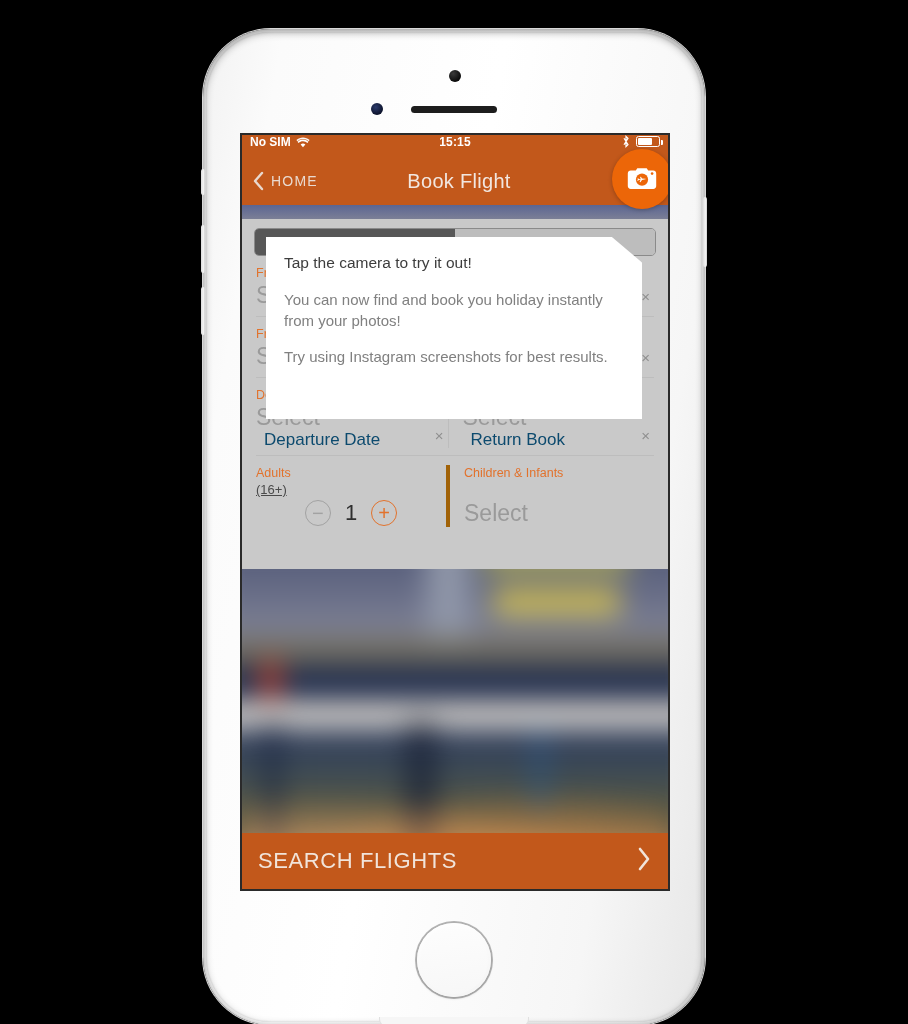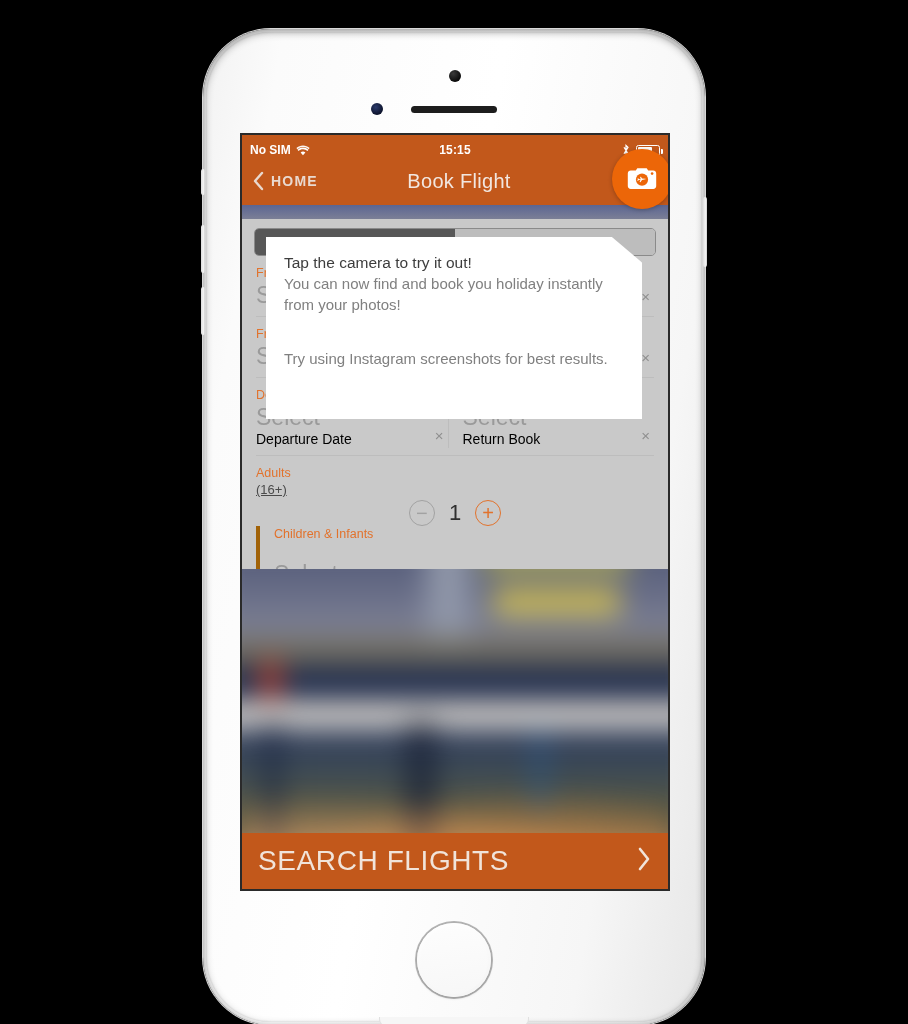--- a/index.html
+++ b/index.html
@@ -68,21 +68,21 @@
   .screen {
     position: absolute; left: 39px; top: 106px;
     width: 426px; height: 754px;
     background: #c9c9c9; overflow: hidden;
     box-shadow: 0 0 0 2px #2a2a2a;
   }
 
   
   .statusbar {
     height: 22px; background: #c2581b; color: #fff;
-    display: flex; align-items: flex-end; padding: 0 8px;
+    display: flex; align-items: flex-start; padding: 0 8px;
     font-size: 12px; font-weight: bold; position: relative;
   }
   .sb-left { display:flex; align-items:center; gap:5px; }
   .sb-time {
     position:absolute; left:0; right:0; text-align:center;
     font-size:12px; font-weight:bold; letter-spacing:.2px;
   }
   .sb-right { margin-left:auto; display:flex; align-items:center; gap:6px; }
   .wifi-ico svg, .bt-ico svg { display:block; }
   .battery {
@@ -96,21 +96,21 @@
   .battery i{ display:block; height:100%; width:72%; background:#fff; border-radius:1px; }
 
   
   .navbar {
     height: 48px; background:#c2581b; position:relative;
     display:flex; align-items:center; padding:0 10px;
   }
   .nav-back { display:flex; align-items:center; gap:6px; cursor:pointer; }
   .nav-back .chev svg{ display:block; }
   .nav-back .lbl{
-    color:#e9d9cf; font-size:14px; letter-spacing:1.2px; font-weight:700;
+    color:#e9d9cf; font-size:14px; letter-spacing:1.2px; font-weight:400;
   }
   .nav-title{
     position:absolute; left:8px; right:0; text-align:center;
     color:#f2e7e0; font-size:20px; font-weight:300; letter-spacing:.3px;
     pointer-events:none;
   }
   .cam-fab{
     position:absolute; right:-4px; top:-8px;
     width:60px; height:60px; border-radius:50%;
     background:#ec6608; display:flex; align-items:center; justify-content:center;
@@ -137,27 +137,27 @@
     position:relative; padding:9px 0 7px;
     border-bottom:1px solid #bdbdbd; display:flex;
   }
   .fcol{ flex:1; position:relative; min-width:0; }
   .fcol.right{ padding-left:14px; border-left:1px solid #bdbdbd; }
   .flabel{ color:#e2722c; font-size:12.5px; line-height:16px; }
   .fvalue{
     color:#9a9a9a; font-size:23px; font-weight:300; line-height:28px;
     white-space:nowrap; overflow:hidden;
   }
-  .fsub{ color:#000000; font-size:14px; line-height:17px; }
+  .fsub{ color:#0c4a6e; font-size:17px; line-height:17px;margin-left:8px; }
   .fclear{
     position:absolute; right:4px; bottom:4px; color:#8f8f8f; font-size:15px;
     cursor:pointer;
   }
 
-  .pax-row{ padding:9px 0 10px; display:flex;flex-direction:column; }
+  .pax-row{ padding:9px 0 10px; display:flex; }
   .pax-left{ flex:1; }
   .pax-right{ flex:1; padding-left:14px; border-left:4px solid #a16207; }
   .pax-sub{ color:#4a4a4a; font-size:13px; line-height:17px;text-decoration:underline; }
   .stepper{ display:flex; align-items:center; justify-content:center; gap:14px; margin-top:2px; }
   .step-btn{
     width:26px; height:26px; border-radius:50%; display:flex;
     align-items:center; justify-content:center; font-size:20px; line-height:1;
     cursor:pointer;
   }
   .step-btn.minus{ border:1.4px solid #a2a2a2; color:#a2a2a2; }
@@ -180,39 +180,39 @@
                 radial-gradient(ellipse at 18% 100%, rgba(245,175,110,.8), rgba(245,175,110,0) 62%);
     filter: blur(10px);
   }
 
   .search-bar{
     position:absolute; left:0; right:0; bottom:0; height:56px;
     background:#c2581b; display:flex; align-items:center;
     padding:0 16px; cursor:pointer; z-index:4;
   }
   .search-bar .txt{
-    color:#f1e4da; font-size:28px; font-weight:300; letter-spacing:.6px;
+    color:#f1e4da; font-size:22px; font-weight:300; letter-spacing:.6px;
   }
   .search-bar .arrow{ margin-left:auto; }
 
   
   .popup{
     position:absolute; left:24px; top:32px; width:376px; height:182px;
     background:#ffffff; z-index:30;
     clip-path: polygon(0 0, 92% 0, 100% 14%, 100% 100%, 0 100%);
     box-shadow: 0 2px 6px rgba(0,0,0,.18);
     padding:16px 18px;
   }
   .popup h3{
-    font-size:15.5px; font-weight:400; color:#3d3d3d; 
+    font-size:15.5px; font-weight:400; color:#3d3d3d; margin-bottom:16px;
     line-height:20px;
   }
   .popup p{
     font-size:15px; color:#808080; font-weight:300; line-height:21px;
-    margin-bottom:33px;
+    margin-bottom:15px;
   }
   .popup p:last-child{ margin-bottom:8px; }
 </style>
 </head>
 <body>
 
 <div class="stage">
   <div class="phone">
     <div class="phone-inner-edge"></div>
 

